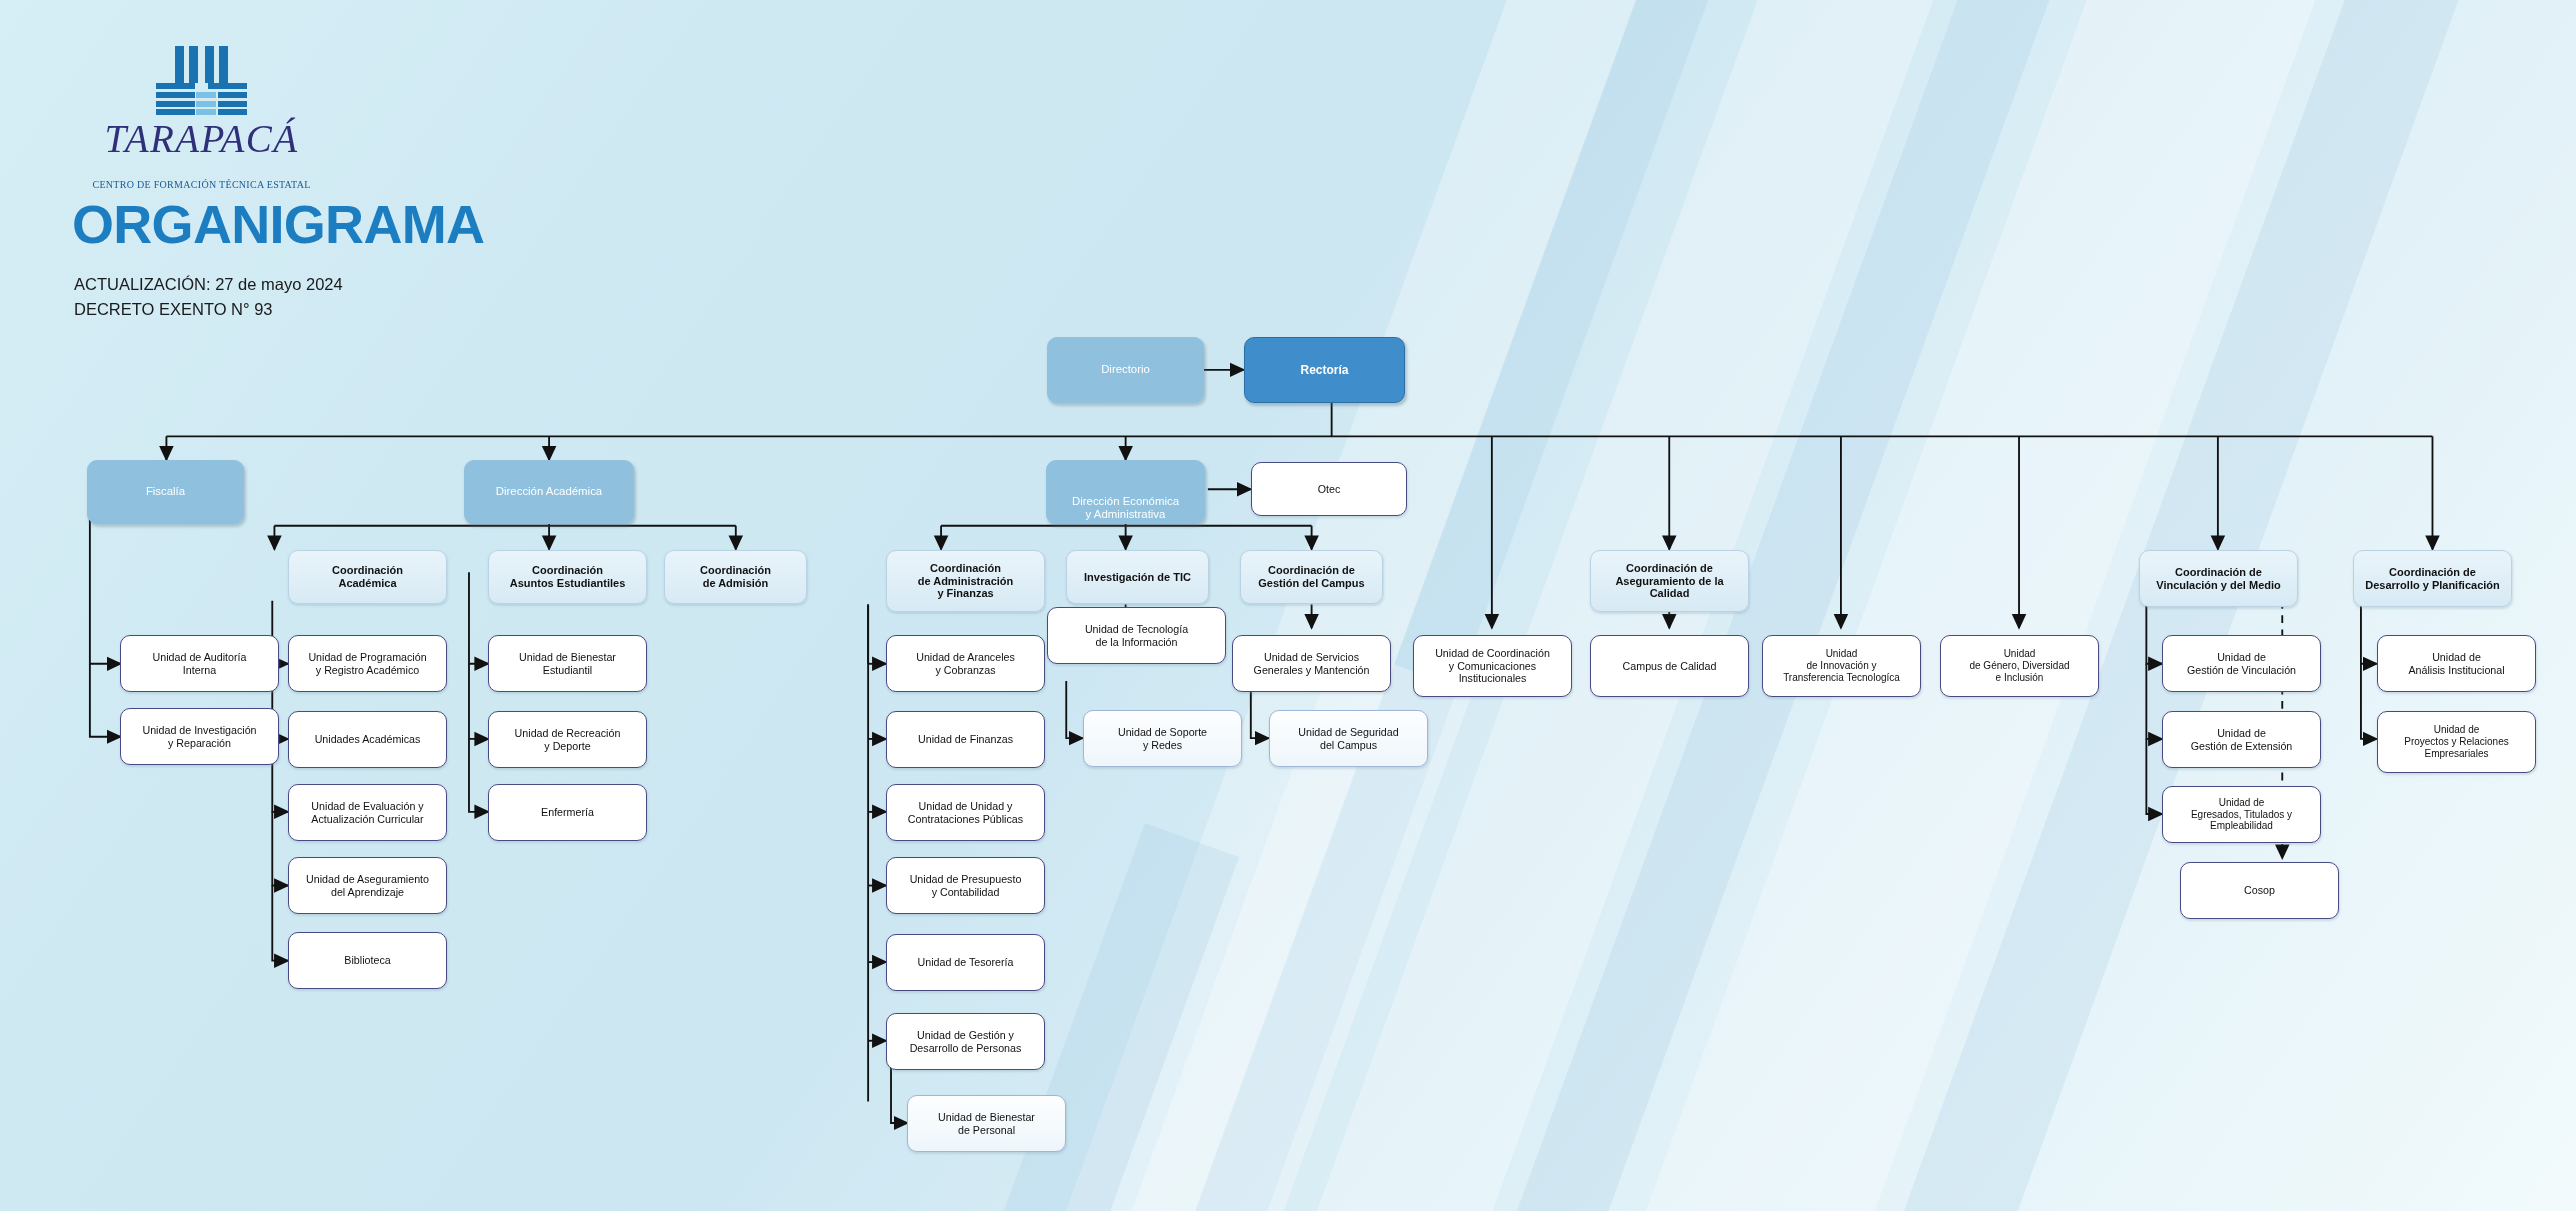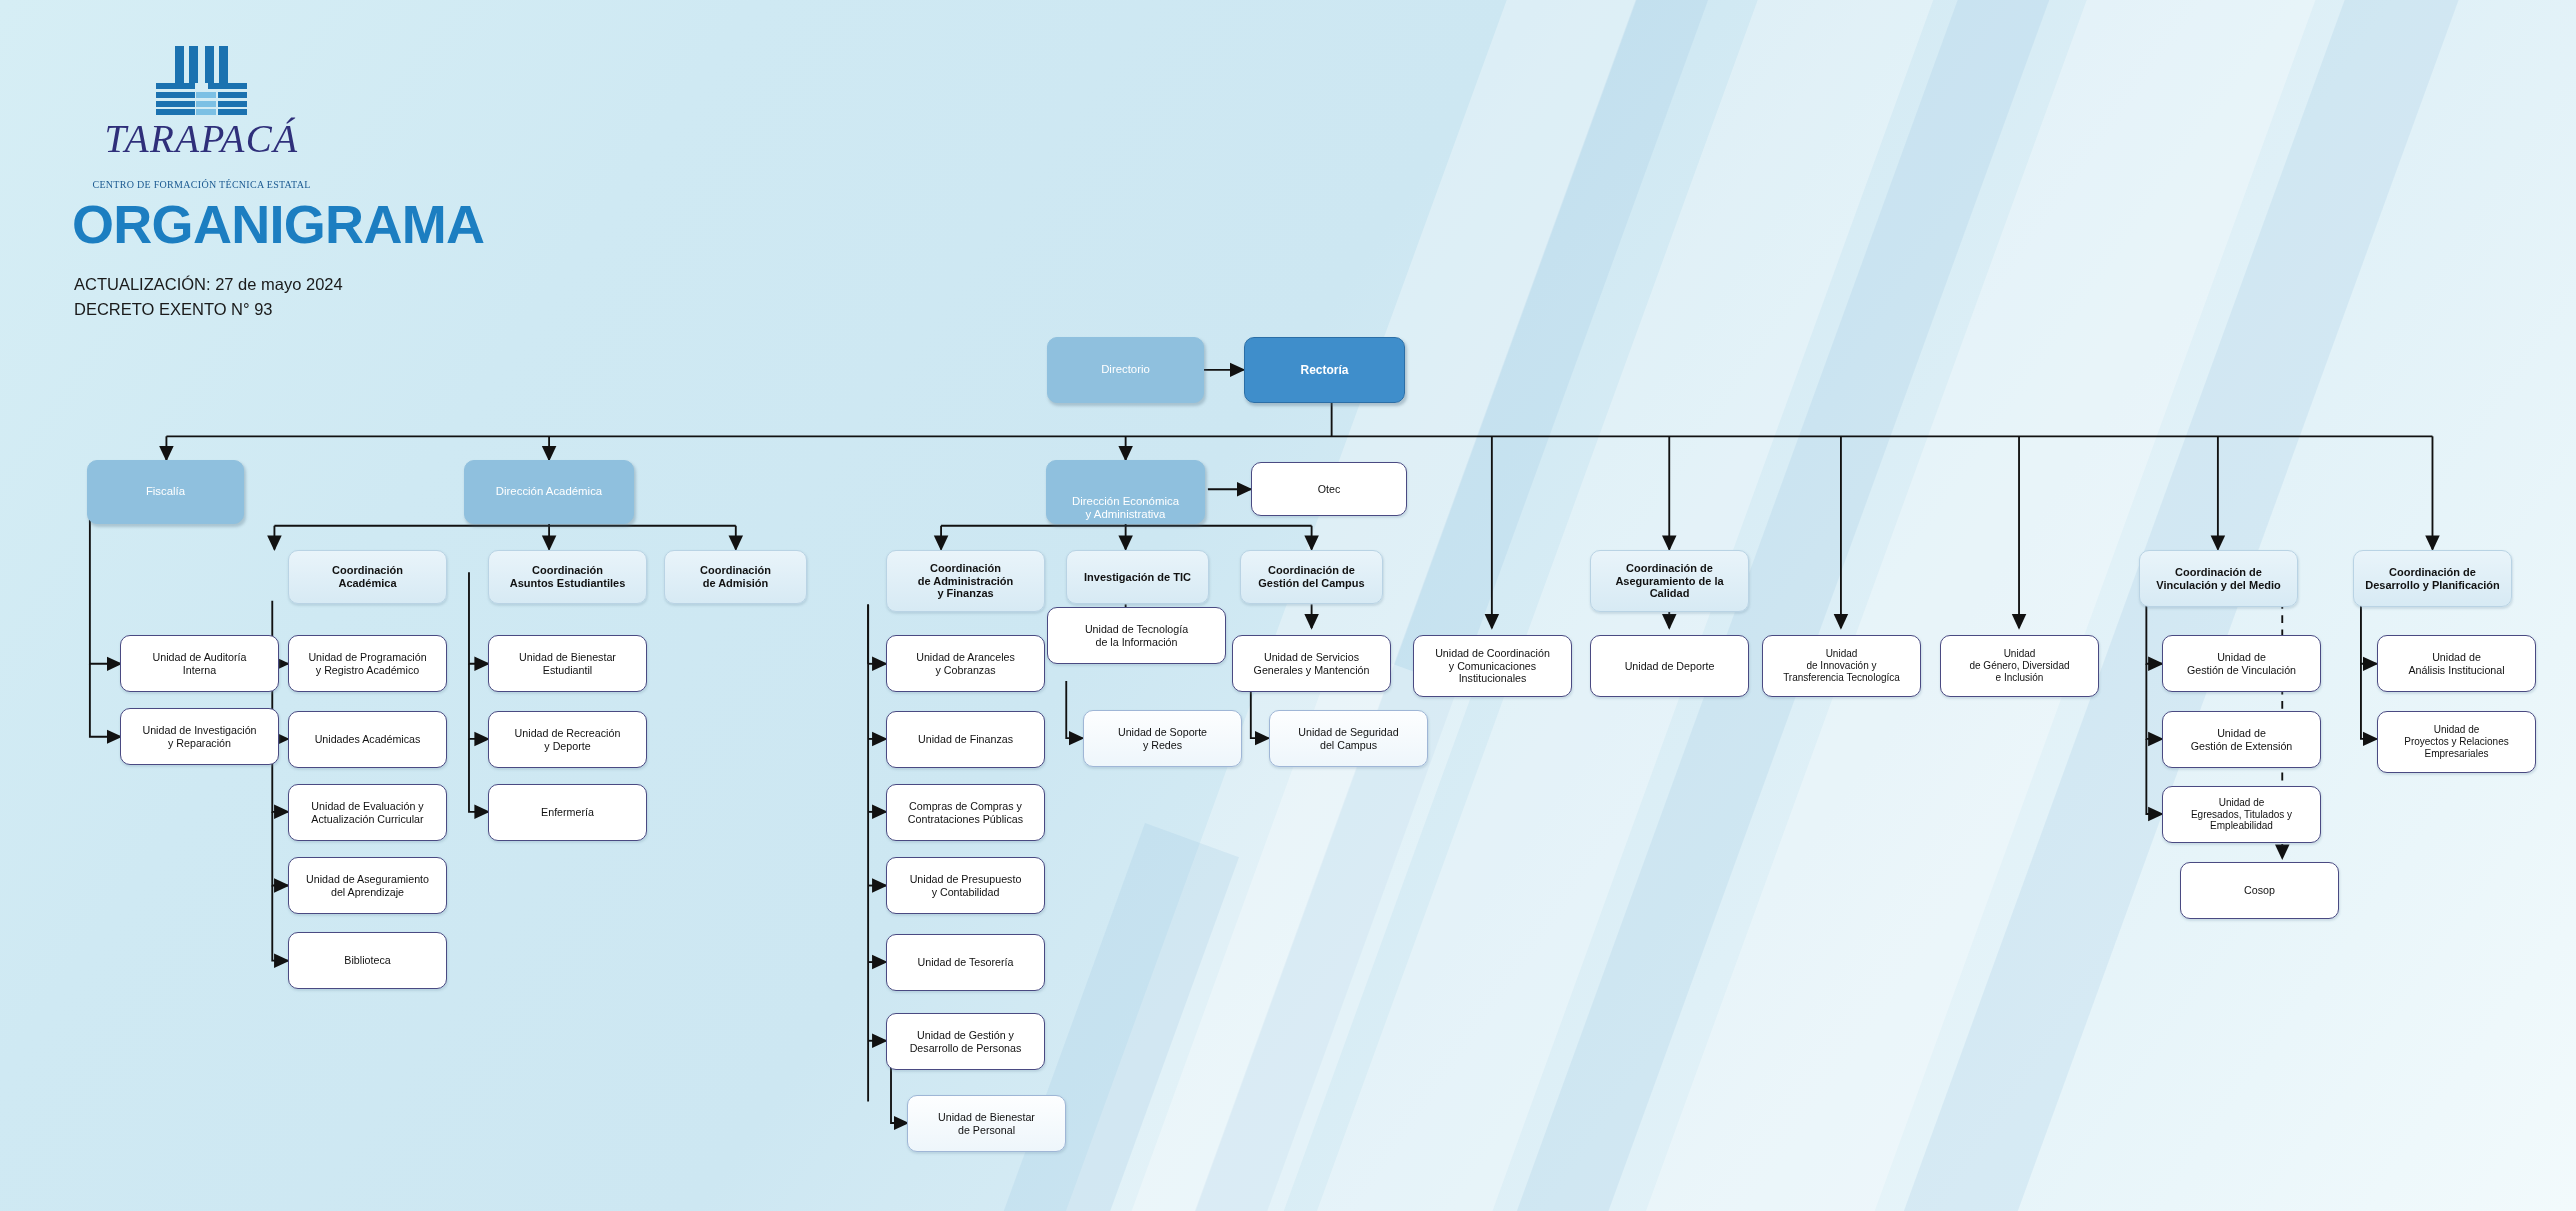--- a/index.html
+++ b/index.html
@@ -259,21 +259,21 @@
     </div>
 
   <div class="node n-unit" style="left:886px;top:635px;width:159px;height:57px;">
       <span style="white-space:pre-line">Unidad de Aranceles
 y Cobranzas</span>
     </div>
   <div class="node n-unit" style="left:886px;top:711px;width:159px;height:57px;">
       <span>Unidad de Finanzas</span>
     </div>
   <div class="node n-unit" style="left:886px;top:784px;width:159px;height:57px;">
-      <span style="white-space:pre-line">Compras de Compras y
+      <span style="white-space:pre-line">Unidad de Unidad y
 Contrataciones Públicas</span>
     </div>
   <div class="node n-unit" style="left:886px;top:857px;width:159px;height:57px;">
       <span style="white-space:pre-line">Unidad de Presupuesto
 y Contabilidad</span>
     </div>
   <div class="node n-unit" style="left:886px;top:934px;width:159px;height:57px;">
       <span>Unidad de Tesorería</span>
     </div>
   <div class="node n-unit" style="left:886px;top:1013px;width:159px;height:57px;">
@@ -307,21 +307,21 @@
 y Comunicaciones
 Institucionales</span>
     </div>
 
   <div class="node n-coord" style="left:1590px;top:550px;width:159px;height:62px;">
       <span style="white-space:pre-line">Coordinación de
 Aseguramiento de la
 Calidad</span>
     </div>
   <div class="node n-unit" style="left:1590px;top:635px;width:159px;height:62px;">
-      <span>Unidad de Deporte</span>
+      <span>Campus de Calidad</span>
     </div>
 
   <div class="node n-unit" style="left:1762px;top:635px;width:159px;height:62px;">
       <span style="white-space:pre-line;font-size:10px">Unidad
 de Innovación y
 Transferencia Tecnologíca</span>
     </div>
   <div class="node n-unit" style="left:1940px;top:635px;width:159px;height:62px;">
       <span style="white-space:pre-line;font-size:10px">Unidad
 de Género, Diversidad

